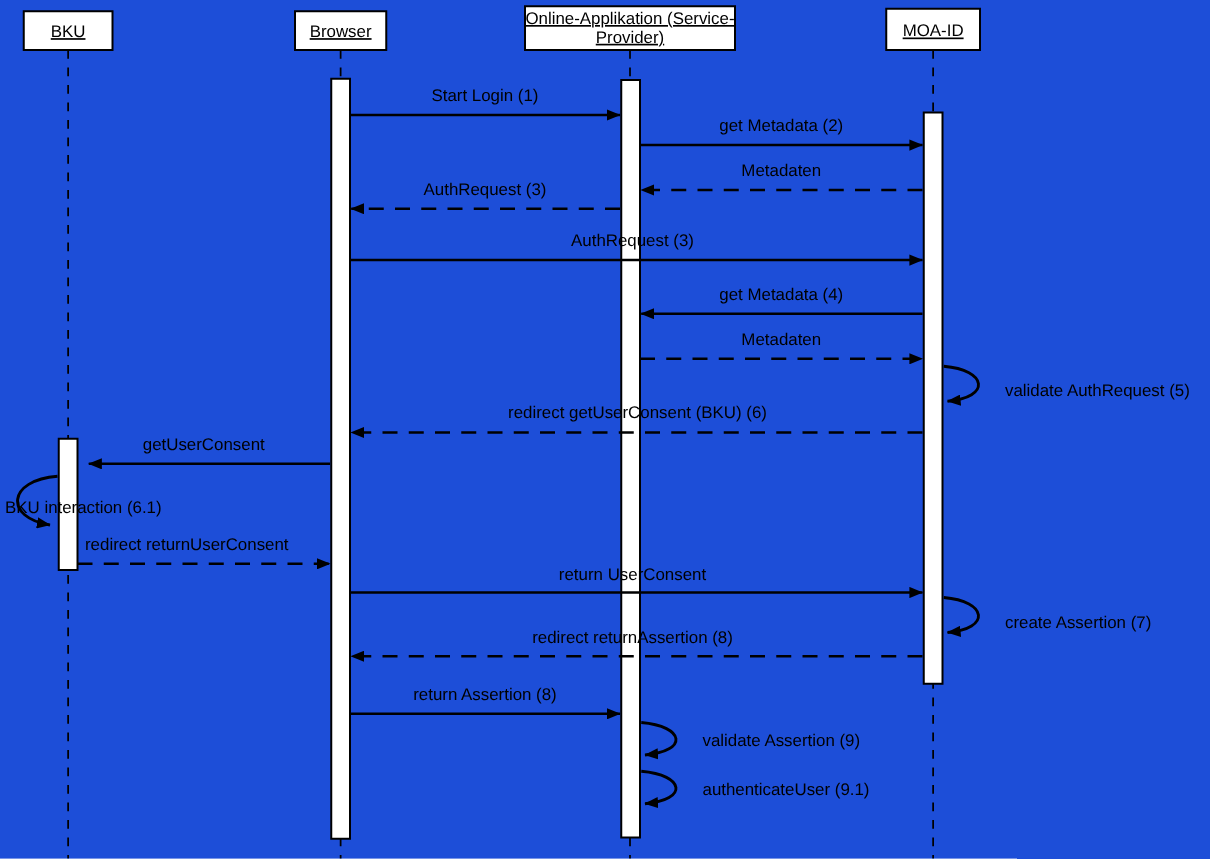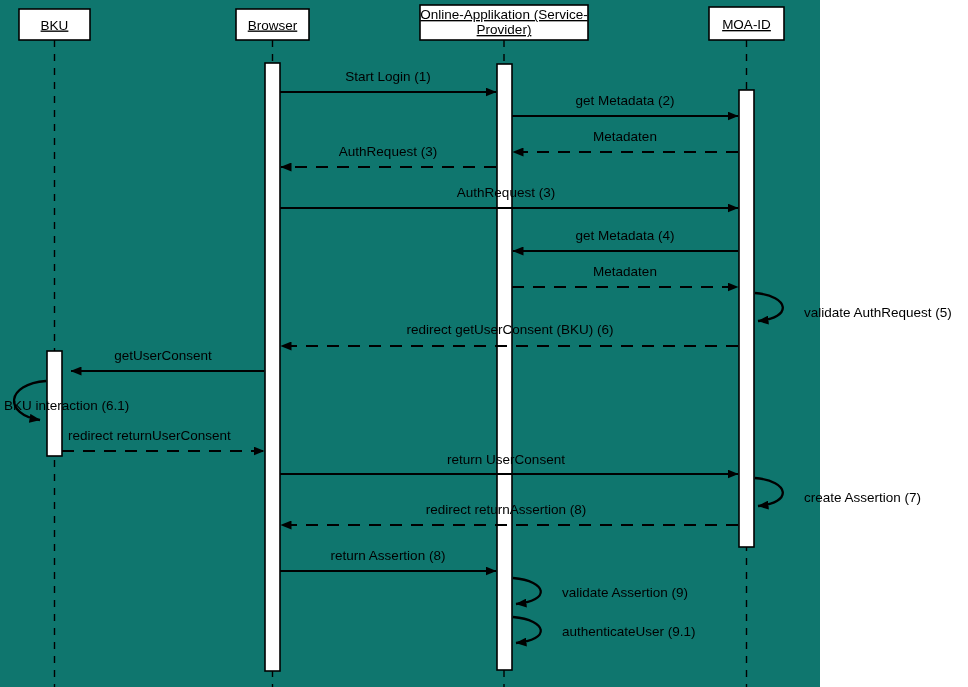--- a/index.html
+++ b/index.html
@@ -8,23 +8,23 @@
     background: #ffffff;
   }
   body {
     width: 968px;
     height: 687px;
     font-family: "Liberation Sans", sans-serif;
     overflow: hidden;
   }
   #diagram-root {
     position: relative;
-    width: 820px;
+    width: 968px;
     height: 687px;
-    background: #0f766e;
+    background: #1d4ed8;
   }
   svg#seq-svg {
     display: block;
     width: 968px;
     height: 687px;
   }
   .lifeline-box {
     fill: #ffffff;
     stroke: #000000;
     stroke-width: 1.6;

